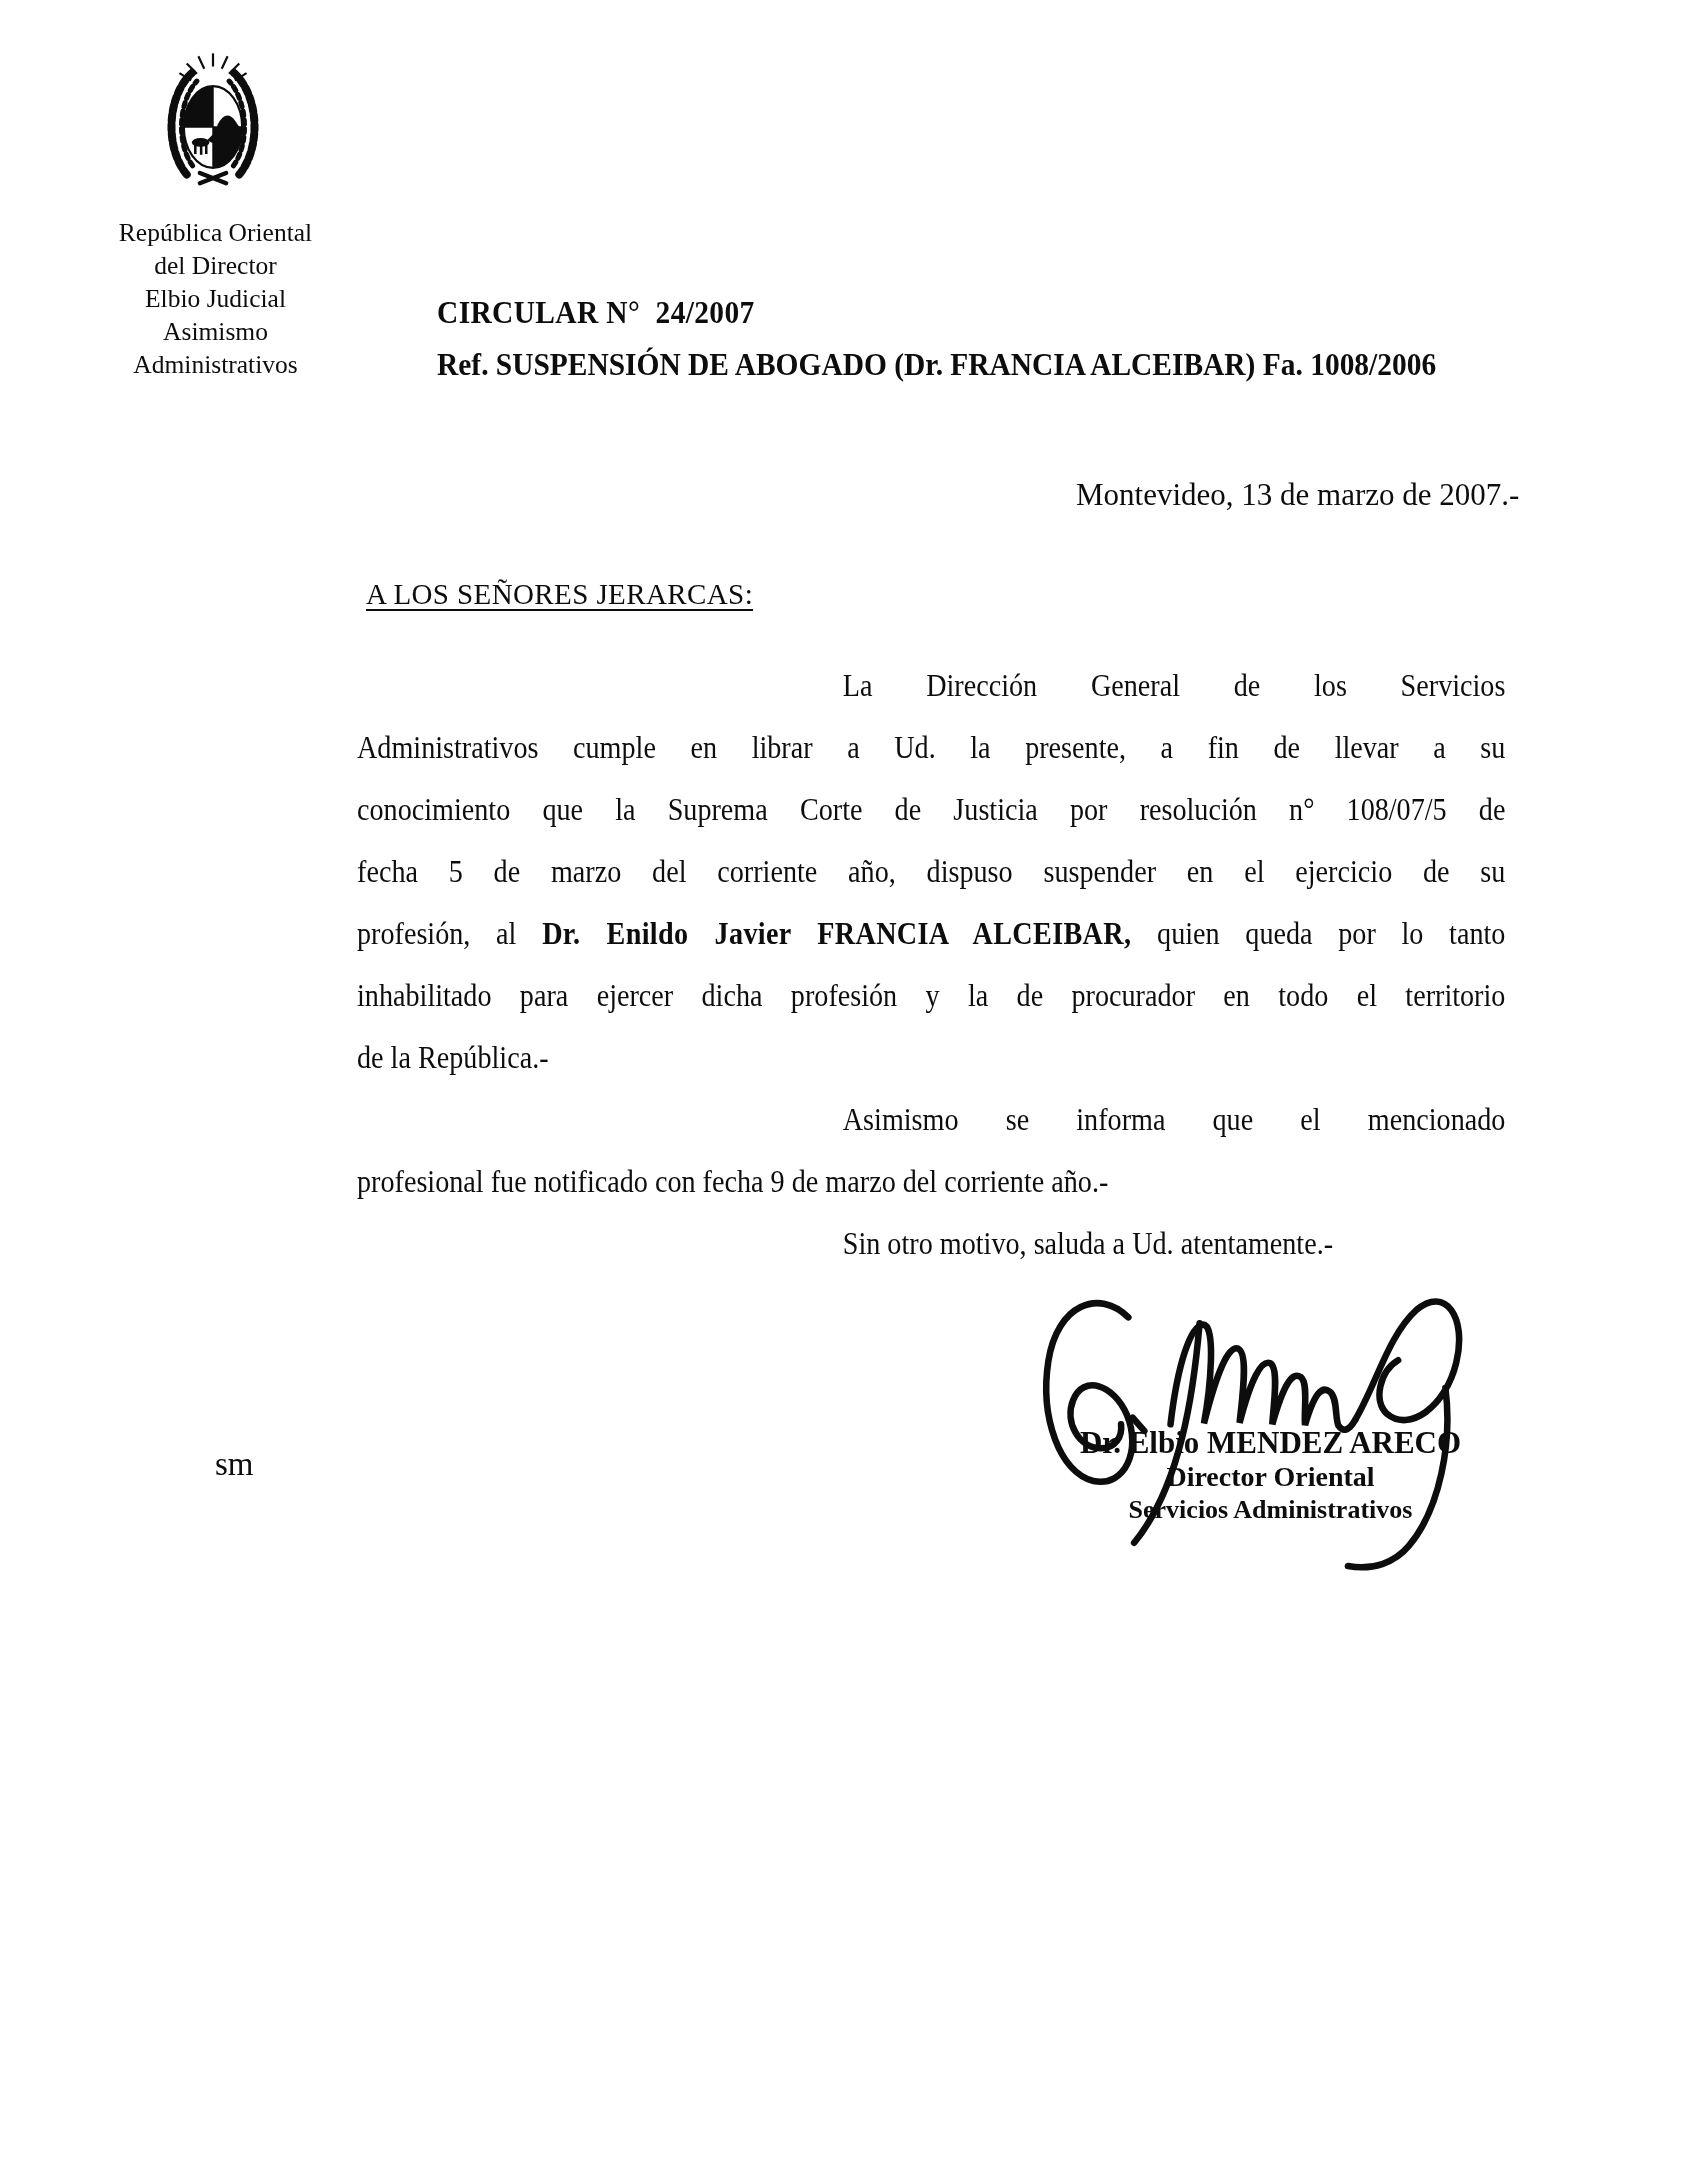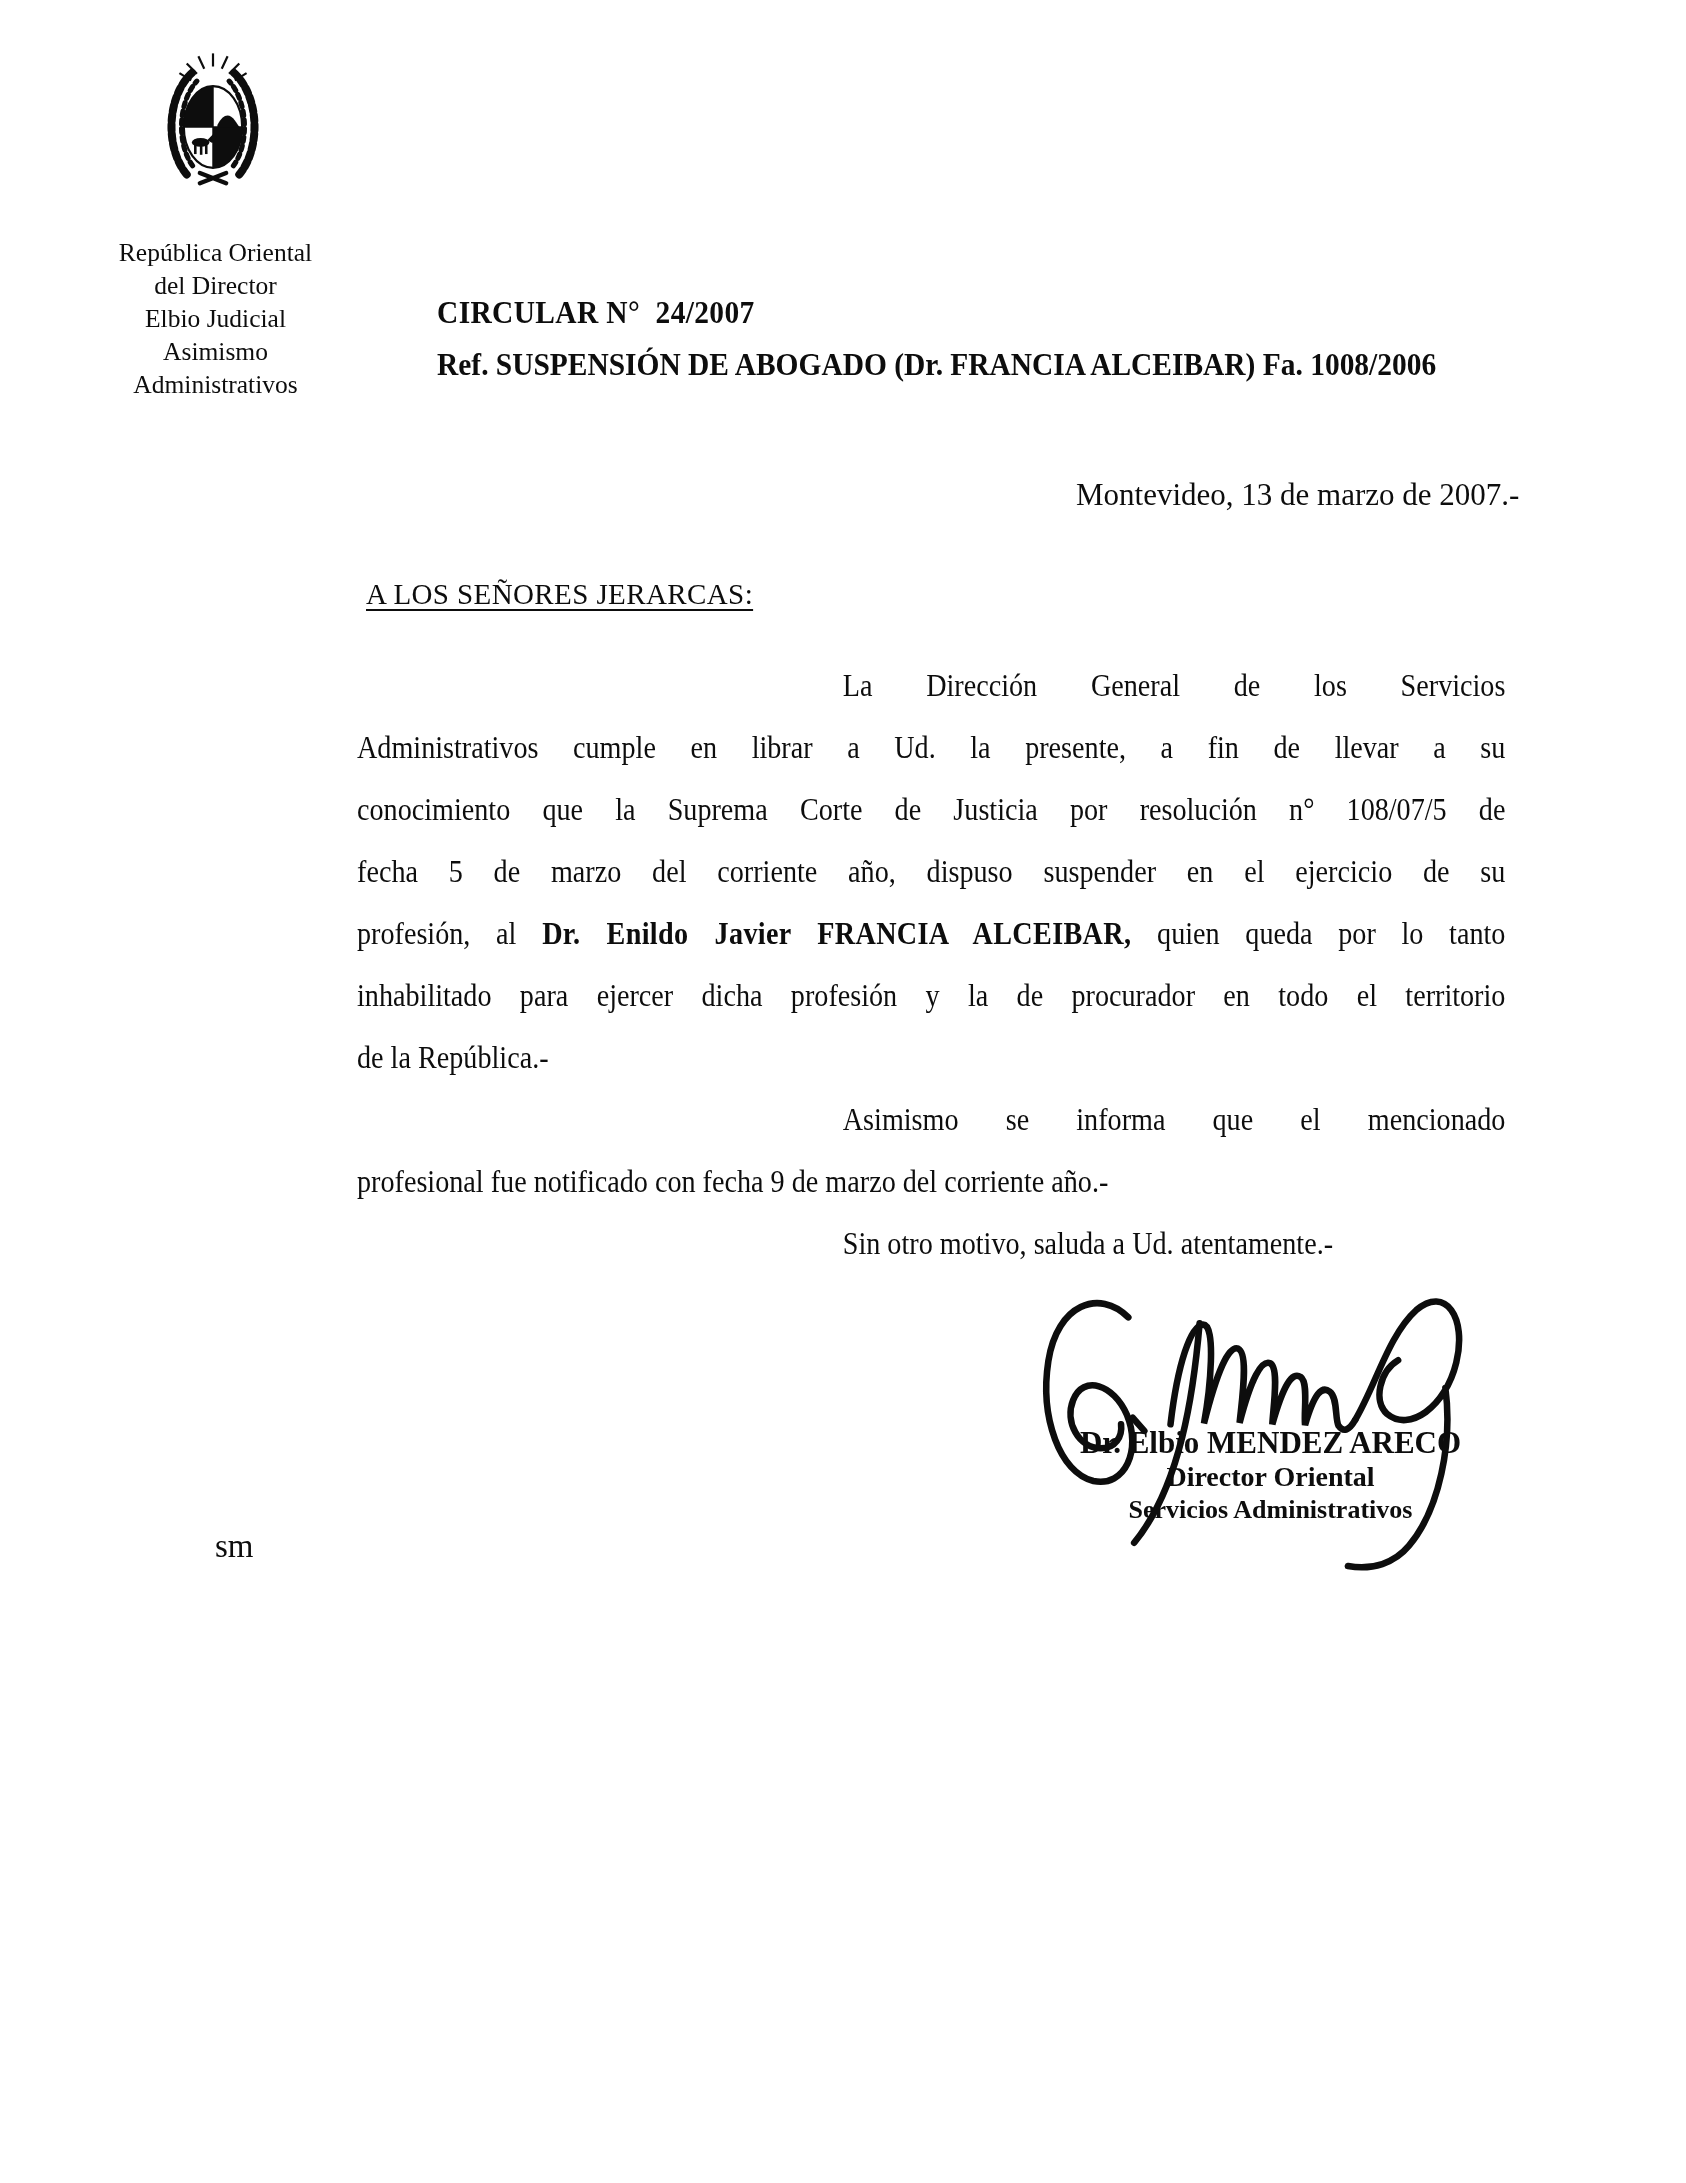--- a/index.html
+++ b/index.html
@@ -10,21 +10,21 @@
     font-family:"Liberation Serif","DejaVu Serif",serif;
     color:#0d0d0d;
     overflow:hidden;
   }
   .abs{position:absolute;}
 
   
   #emblem{left:159px;top:49px;width:108px;height:143px;}
   #org-lines{
     left:86px;top:216px;width:259px;
-    text-align:center;font-size:25.5px;line-height:33px;margin-top:20px;
+    text-align:center;font-size:25.5px;line-height:33px;
   }
 
   
   #heading{
     left:437px;top:293px;width:1164px;
     transform:scaleX(0.92);transform-origin:0 0;
     font-weight:bold;
   }
   #circular-number{font-size:32px;line-height:38px;letter-spacing:0.4px;white-space:pre;}
   #reference{font-size:32px;line-height:38px;margin-top:14px;white-space:pre;}
@@ -48,21 +48,21 @@
   .body-line.ind{padding-left:552px;}
   .body-line b{letter-spacing:0.4px;}
 
   
   #signature-scribble{left:1012px;top:1275px;width:469px;height:300px;z-index:3;}
   #sig-block{left:1052px;top:1425px;width:437px;text-align:center;font-weight:bold;z-index:2;}
   #sig-name{font-size:31px;line-height:35px;white-space:pre;}
   #sig-title{font-size:28px;line-height:33px;white-space:pre;}
   #sig-dept{font-size:26px;line-height:33px;white-space:pre;}
 
-  #typist-initials{left:215px;top:1528px;font-size:33px;}
+  #typist-initials{left:215px;top:1446px;font-size:33px;}
 </style>
 </head>
 <body>
 
 <div class="page">
 
   <svg id="emblem" class="abs" viewBox="0 0 148 196" xmlns="http://www.w3.org/2000/svg">
     <g stroke="#0d0d0d" fill="none">
 
       <g stroke-width="3">

